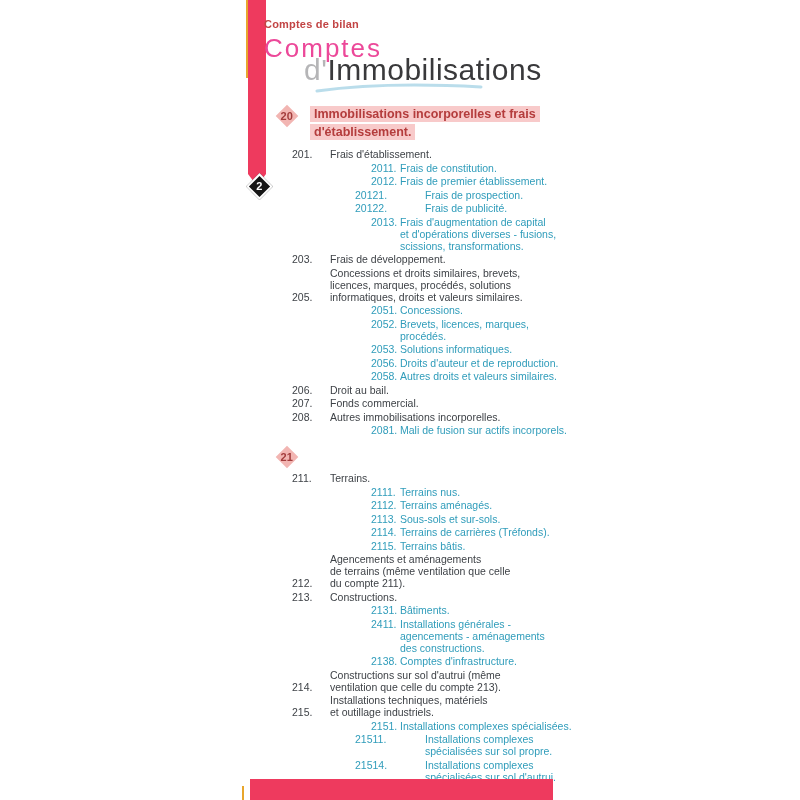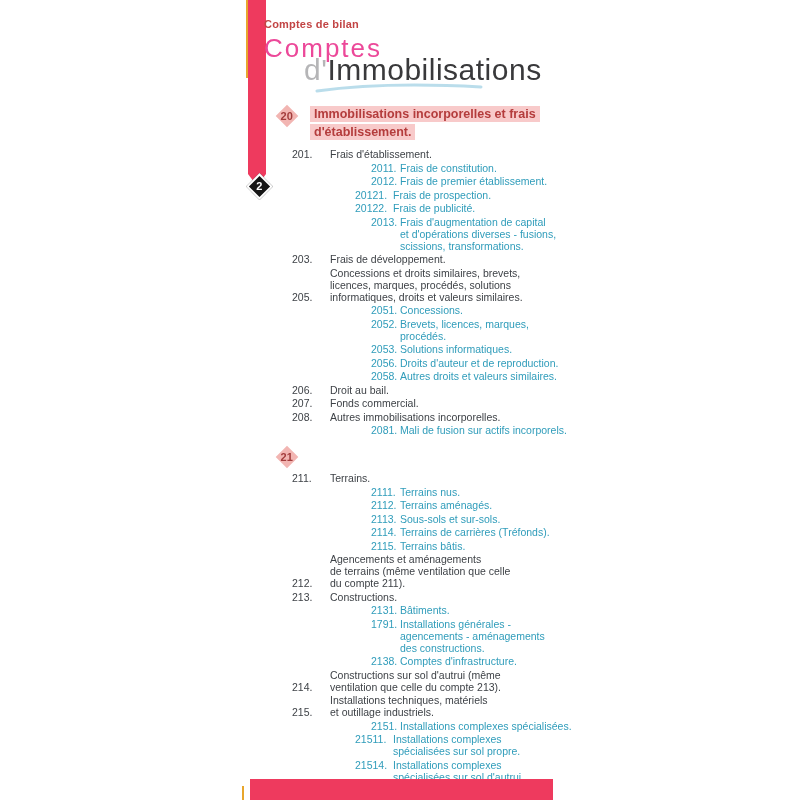--- a/index.html
+++ b/index.html
@@ -35,21 +35,21 @@
          display:flex;align-items:center;justify-content:center;}
   .badge span{transform:rotate(-45deg);color:#a33c3c;font-size:11px;font-weight:700;line-height:1;}
   .title{font-size:12.5px;font-weight:700;line-height:17.5px;color:#b43c3c;}
   .title-hl{background:#f8caca;padding:1px 4px;white-space:pre;
             -webkit-box-decoration-break:clone;box-decoration-break:clone;}
 
   .items{margin-left:16px;}
   .row{display:flex;font-size:10.5px;line-height:12px;margin-bottom:1.5px;}
   .row .num{flex:0 0 38px;}
   .row.l2{padding-left:31px;}  .row.l2 .num{flex-basis:29px;margin-left:48px;}
-  .row.l3{padding-left:63px;}  .row.l3 .num{flex-basis:38px;}
+  .row.l3{padding-left:63px;gap:32px;}  .row.l3 .num{flex-basis:38px;}
   .row.l1{color:#3e4247;align-items:flex-end;}
   .row.l2,.row.l3{color:#2f9cba;}
   .row .txt{white-space:pre;}
 
   
   .bottom-bar{position:absolute;left:250px;top:779px;width:303px;height:21px;background:#ee3a5e;}
   .bottom-accent{position:absolute;left:242px;top:786px;width:2px;height:14px;background:#e8a62c;}
 </style>
 </head>
 <body>
@@ -226,21 +226,21 @@
     <span class="num">213.</span>
     <span class="txt">Constructions.</span>
   </div>
 
   <div class="row l2">
     <span class="num">2131.</span>
     <span class="txt">Bâtiments.</span>
   </div>
 
   <div class="row l2">
-    <span class="num">1791.</span>
+    <span class="num">2411.</span>
     <span class="txt">Installations générales -
 agencements - aménagements
 des constructions.</span>
   </div>
 
   <div class="row l2">
     <span class="num">2138.</span>
     <span class="txt">Comptes d'infrastructure.</span>
   </div>
 

